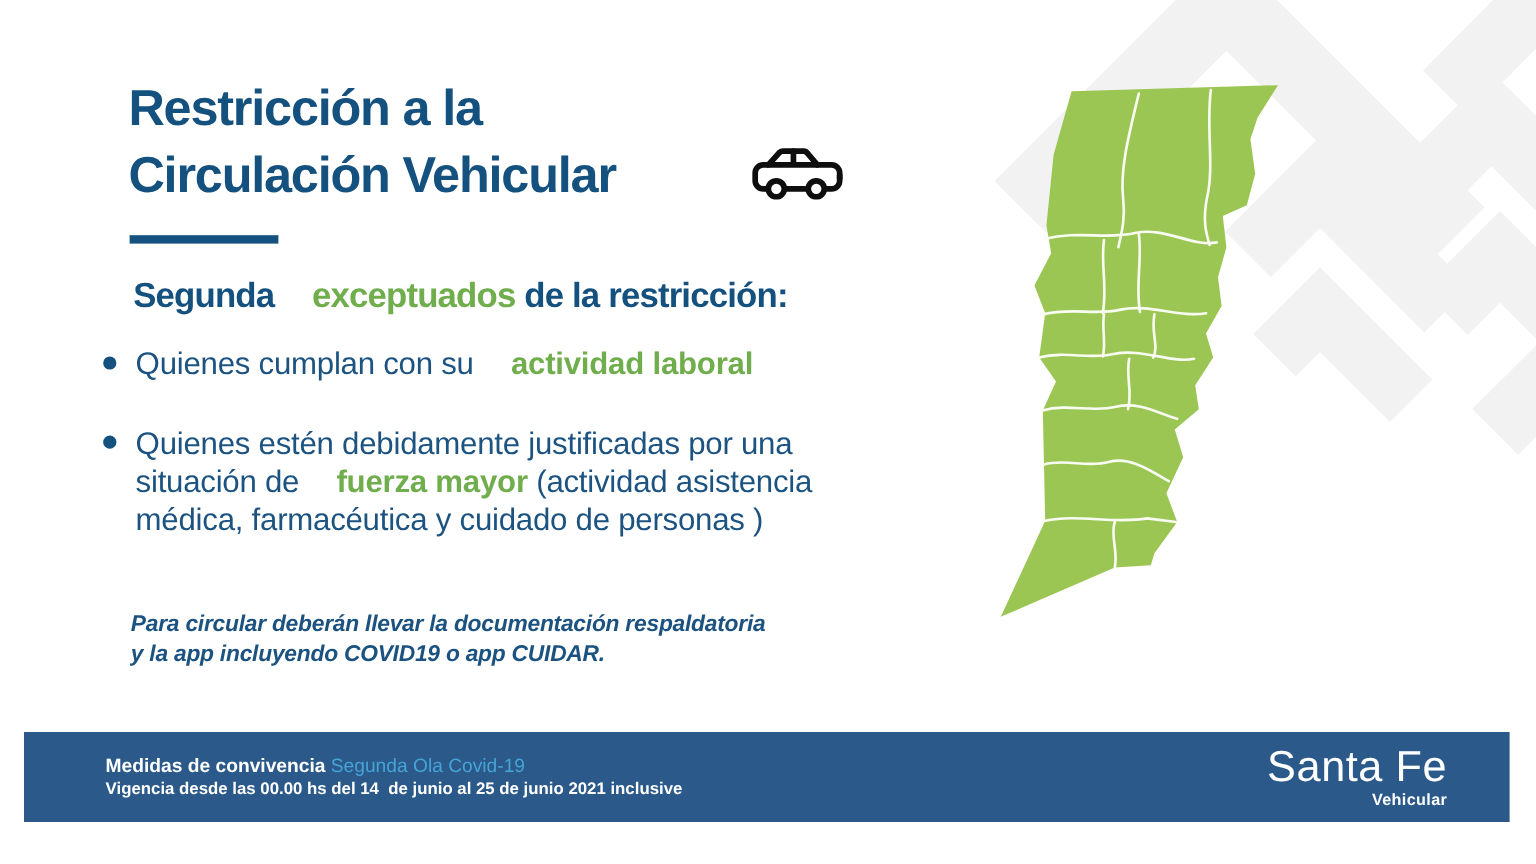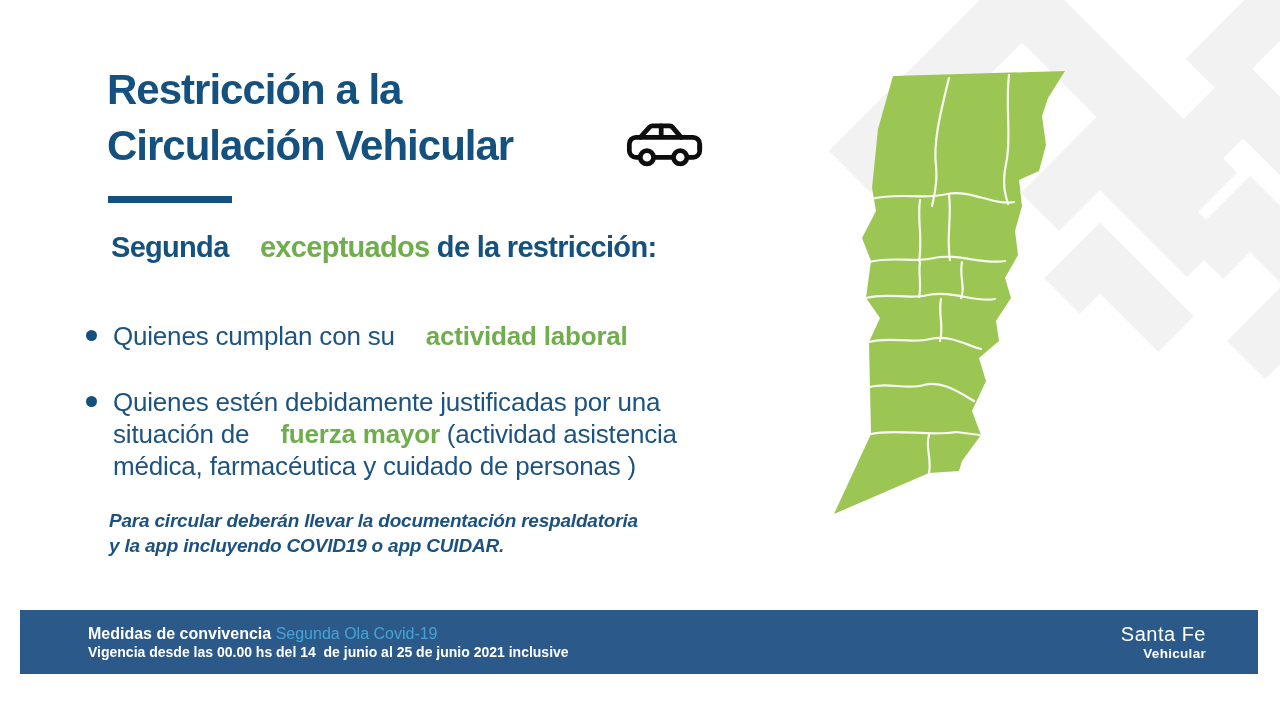--- a/index.html
+++ b/index.html
@@ -27,46 +27,46 @@
   }
   #car { position:absolute; left:626px; top:121px; width:78px; height:46px; z-index:2; }
   #title-underline {
     left:108px; top:196px; width:124px; height:7px; background:#15517f;
   }
   #section-heading {
     left:111px; top:231px;
     font-size:29px; font-weight:800; letter-spacing:-0.7px; color:#15517f;
   }
   .green { color:#70ad4c; font-weight:800;margin-left:24px; }
-  #bullets { left:86px; top:320px; list-style:none; }
+  #bullets { left:86px; top:287px; list-style:none; }
   #bullets li { display:flex; align-items:flex-start; margin-bottom:34px; }
   .dot { width:11px; height:11px; border-radius:50%; background:#15517f; margin:10px 16px 0 0; flex:none; }
   .btxt { font-size:26px; line-height:32px; color:#1c5380; letter-spacing:-0.2px; }
   .bline { display:block; }
   .btxt .green { font-weight:700; }
   #note {
     left:109px; top:508px;
     font-size:19px; line-height:25px; font-style:italic; font-weight:700;
     color:#1b5280; letter-spacing:-0.2px;
   }
 
   
   #footer-bar {
-    position:absolute; left:20px; top:610px; width:1238px; height:64px;
+    position:absolute; left:20px; top:610px; width:1238px; height:75px;
     background:#2b5a8a; z-index:3;
     display:flex; align-items:center; justify-content:space-between;
     padding:0 52px 0 68px;
   }
   #footer-left { color:#fff; }
   #footer-line1 { font-size:16px; line-height:19px; }
   #footer-line1 .b { font-weight:700; color:#ffffff; }
   #footer-line1 .accent { font-weight:400; color:#45a4d5; }
   #footer-line2 { font-size:14px; line-height:18px; font-weight:700; color:#fff; white-space:pre-wrap; }
   #brand { color:#fff; text-align:right; line-height:1; }
-  #brand-name { font-size:20px; font-weight:400; letter-spacing:0.5px; }
+  #brand-name { font-size:36px; font-weight:400; letter-spacing:0.5px; }
   #brand-sub { font-size:13.5px; font-weight:700; margin-top:3px; letter-spacing:0.3px; }
 </style>
 </head>
 <body>
 
 <div id="stage">
 
   <svg id="chevrons" viewBox="0 0 1280 720" xmlns="http://www.w3.org/2000/svg" aria-hidden="true">
     <polyline points="850,172 1022,0 1216,194" stroke-width="60"></polyline>
     <polyline points="1128,214 1243,99 1336,192" stroke-width="56"></polyline>

